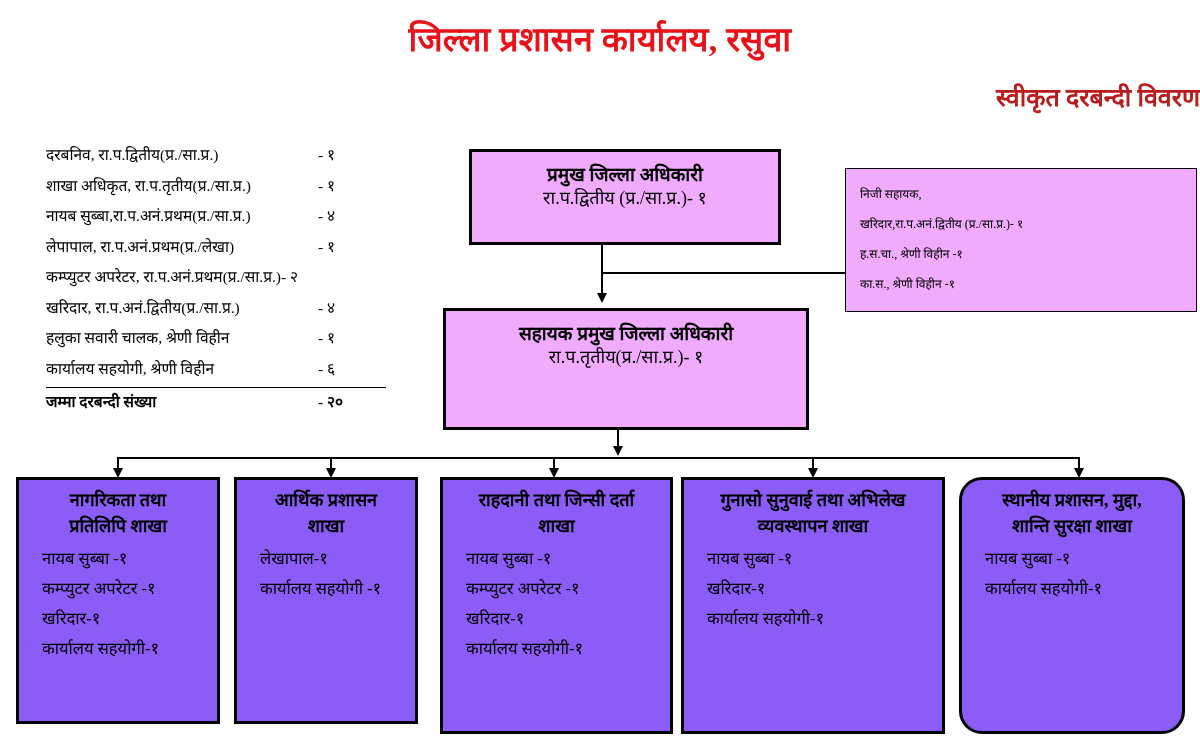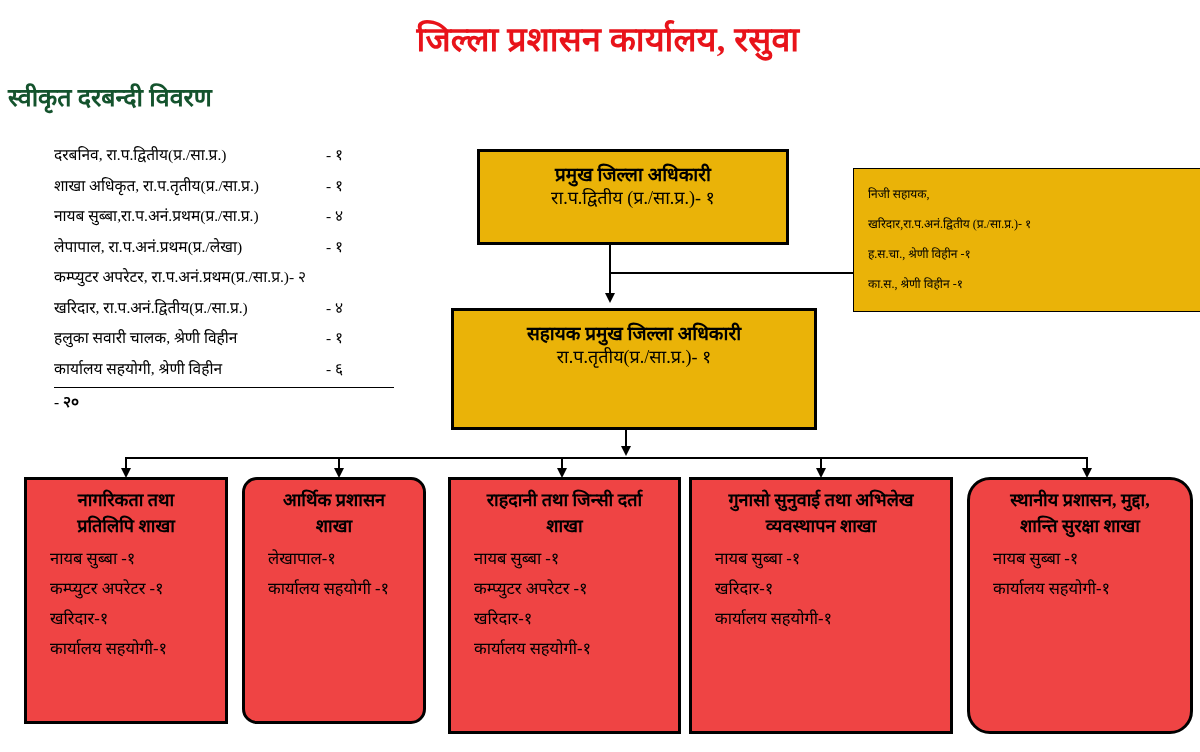--- a/index.html
+++ b/index.html
@@ -10,21 +10,21 @@
     width: 1200px;
     height: 752px;
     background: #ffffff;
     font-family: "Liberation Serif", "DejaVu Serif", serif;
     color: #000000;
     position: relative;
     overflow: hidden;
   }
   .canvas {
     position: absolute;
-    left: 8px; top: 0;
+    left: 0; top: 0;
     width: 1064px;
     height: 752px;
   }
 
   
   #main-title {
     position: absolute;
     left: 0;
     top: 20px;
     width: 1200px;
@@ -33,24 +33,24 @@
     font-weight: bold;
     color: #e8131a;
     letter-spacing: 0.2px;
     line-height: 1.15;
   }
   #sub-title {
     position: absolute;
     left: 0;
     top: 84px;
     width: 1200px;
-    text-align: left;
+    text-align: right;
     font-size: 25px;
     font-weight: bold;
-    color: #14532d;
+    color: #b91c1c;
     line-height: 1.15;
   }
 
   
   #staff-list {
     position: absolute;
     left: 46px;
     top: 143px;
     width: 340px;
   }
@@ -77,21 +77,21 @@
     font-weight: bold;
     border-top: 1.4px solid #000;
     padding-top: 2px;
     white-space: nowrap;
   }
   #staff-total-row .staff-label { flex: 0 0 272px; }
 
   
   .box {
     position: absolute;
-    background: #eab308;
+    background: #f0abfc;
     box-sizing: border-box;
   }
   .box-thick {
     border: 3.2px solid #000000;
   }
   .box-thin {
     border: 1.3px solid #000000;
   }
   .box-title {
     text-align: center;
@@ -126,21 +126,21 @@
   .pa-line {
     font-size: 12px;
     line-height: 30px;
     white-space: nowrap;
   }
 
   
   .dept-box {
     position: absolute;
     top: 477px;
-    background: #ef4444;
+    background: #8b5cf6;
     border: 3.2px solid #000000;
     box-sizing: border-box;
     padding: 7px 0 0 0;
   }
   .dept-title {
     text-align: center;
     font-weight: bold;
     font-size: 18px;
     line-height: 1.45;
     padding: 0 6px;
@@ -149,21 +149,21 @@
     margin-top: 5px;
     padding-left: 23px;
   }
   .dept-staff-line {
     font-size: 16.5px;
     line-height: 30px;
     white-space: nowrap;
   }
 
   #dept-0 { left: 16px;   width: 204px; height: 247px; }
-  #dept-1 { left: 234px;  width: 184px; height: 247px; border-radius: 15px; }
+  #dept-1 { left: 234px;  width: 184px; height: 247px; }
   #dept-2 { left: 440px;  width: 233px; height: 257px; }
   #dept-3 { left: 681px;  width: 264px; height: 257px; }
   #dept-4 { left: 959px;  width: 226px; height: 257px; border-radius: 23px; }
 
   
   .conn {
     position: absolute;
     background: #000000;
   }
   .conn-v { width: 1.6px; }
@@ -211,20 +211,21 @@
     </div>
     <div class="staff-row">
       <span class="staff-label">हलुका सवारी चालक, श्रेणी विहीन</span>
       <span class="staff-count">- १</span>
     </div>
     <div class="staff-row">
       <span class="staff-label">कार्यालय सहयोगी, श्रेणी विहीन</span>
       <span class="staff-count">- ६</span>
     </div>
     <div id="staff-total-row">
+      <span class="staff-label">जम्मा दरबन्दी संख्या</span>
       <span class="staff-count">- २०</span>
     </div>
   </div>
 
   <div class="box box-thick" id="box-cdo">
     <div class="box-title">प्रमुख जिल्ला अधिकारी</div>
     <div class="box-sub">रा.प.द्वितीय (प्र./सा.प्र.)- १</div>
   </div>
 
   <div class="conn conn-v" style="left:601px; top:245px; height:49px;"></div>

